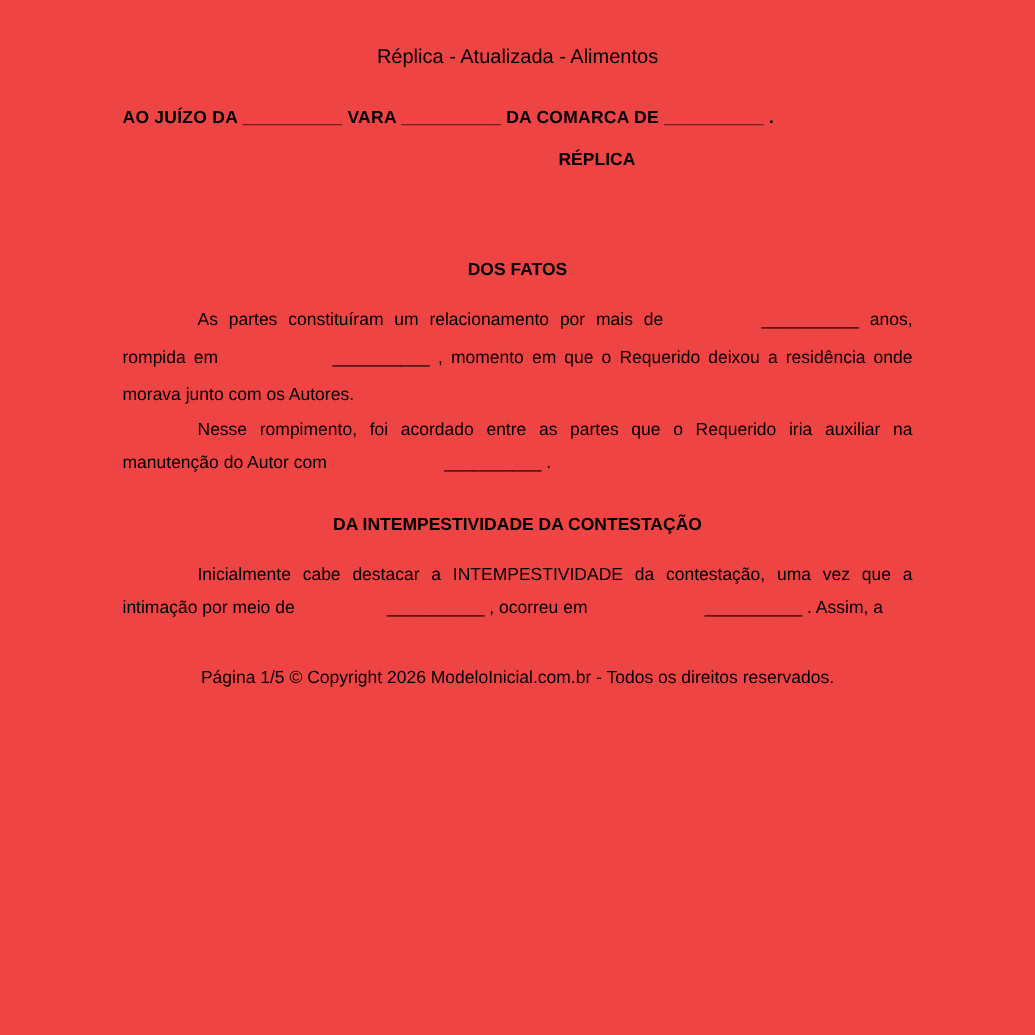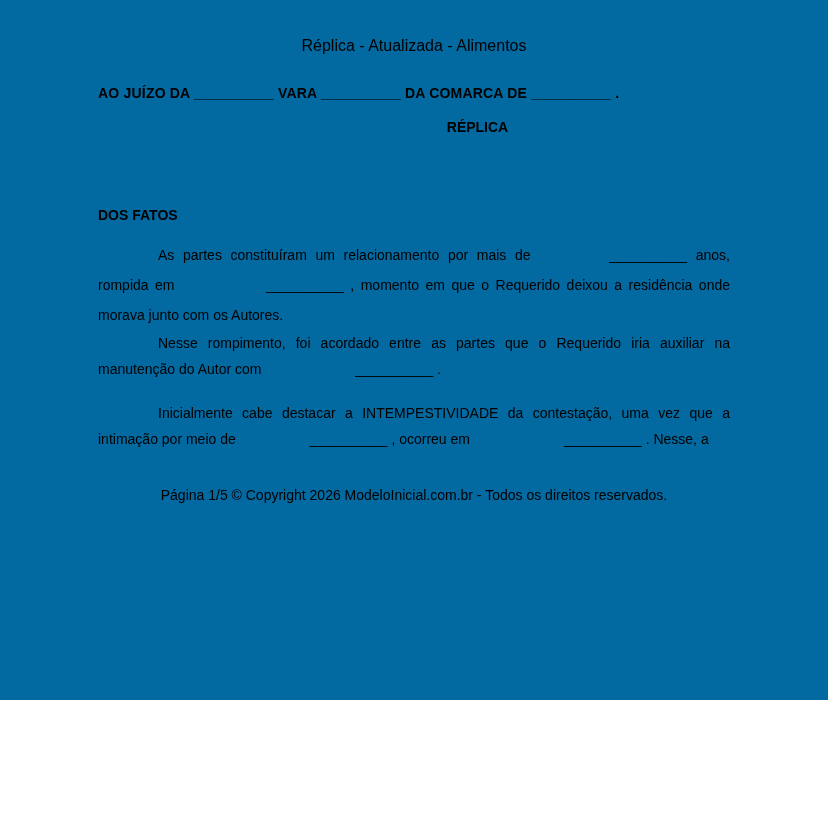--- a/index.html
+++ b/index.html
@@ -3,22 +3,22 @@
 <meta charset="utf-8">
 <style>
   html, body {
     margin: 0;
     padding: 0;
     background: #ffffff;
   }
   .page {
     position: relative;
     width: 828px;
-    height: 700px;
-    background: #0369a1;
+    height: 828px;
+    background: #ef4444;
     color: #000000;
     font-family: "Liberation Sans", sans-serif;
     font-size: 14px;
     box-sizing: border-box;
     padding: 36px 98px 0 98px;
     overflow: hidden;
   }
   .doc-title {
     text-align: center;
     font-size: 16px;
@@ -46,20 +46,21 @@
     line-height: 18px;
   }
   .p-emface {
     margin: 26px 0 0 127px;
     line-height: 18px;
   }
   .h-section {
     font-weight: bold;
     line-height: 18px;
     margin: 0;
+    text-align: center;
   }
   .h-dosfatos { margin-top: 70px; }
   .h-intemp   { margin-top: 28px; }
   .p-body {
     margin: 0;
     text-align: justify;
     text-indent: 60px;
   }
   .p-aspartes      { margin-top: 16px; line-height: 30px; }
   .p-nesse         { margin-top: 0; line-height: 26px; }
@@ -99,22 +100,23 @@
   <p class="p-body p-aspartes"><span>As partes constituíram um relacionamento por mais de</span><span class="gap-s"></span>
     <span class="blank">__________</span>
     <span>anos, rompida em</span><span class="gap-m"></span>
     <span class="blank">__________</span>
     <span>, momento em que o Requerido deixou a residência onde morava junto com os Autores.</span></p>
 
   <p class="p-body p-nesse"><span>Nesse rompimento, foi acordado entre as partes que o Requerido iria auxiliar na manutenção do Autor com</span><span class="gap-l"></span>
     <span class="blank">__________</span>
     <span>.</span></p>
 
+  <p class="h-section h-intemp">DA INTEMPESTIVIDADE DA CONTESTAÇÃO</p>
 
   <p class="p-body p-inicialmente"><span>Inicialmente cabe destacar a INTEMPESTIVIDADE da contestação, uma vez que a intimação por meio de</span><span class="gap-s"></span>
     <span class="blank">__________</span>
     <span>, ocorreu em</span><span class="gap-l"></span>
     <span class="blank">__________</span>
-    <span>. Nesse, a</span></p>
+    <span>. Assim, a</span></p>
 
   <div class="footer">Página 1/5 © Copyright 2026 ModeloInicial.com.br - Todos os direitos reservados.</div>
 
 </div>
 
 </body></html>

